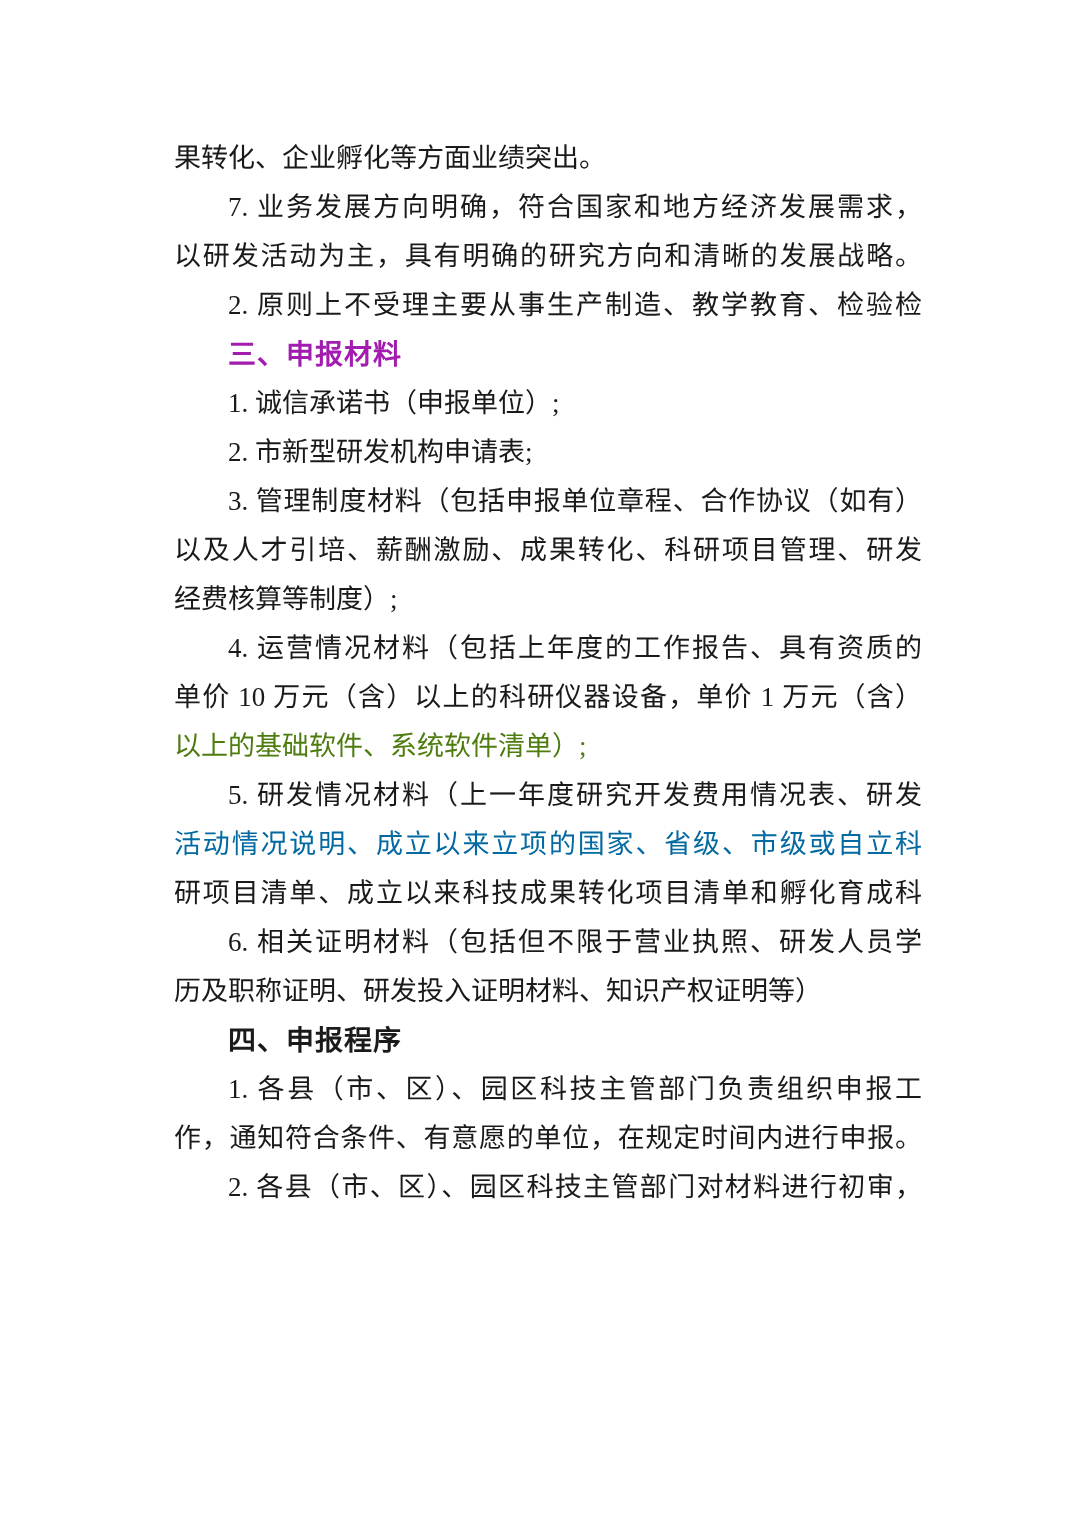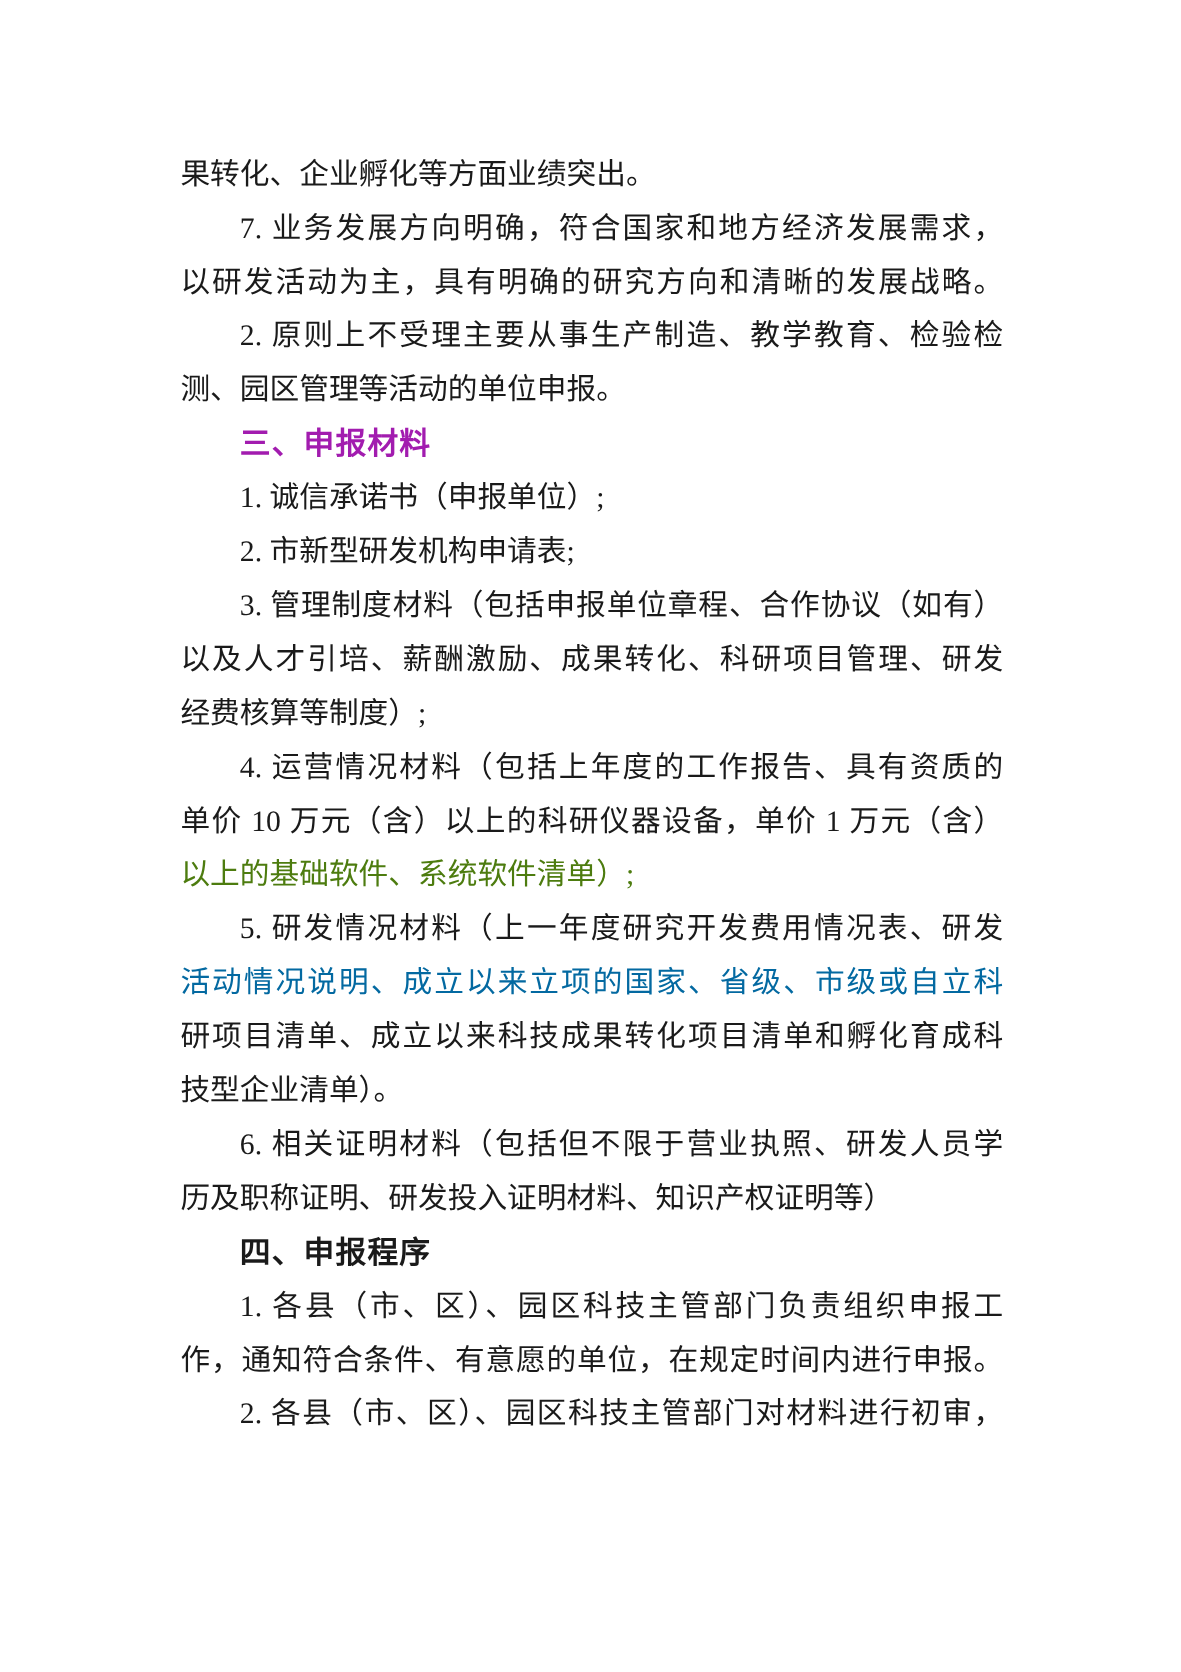--- a/index.html
+++ b/index.html
@@ -9,21 +9,21 @@
   }
   .page {
     position: relative;
     width: 1074px;
     height: 1520px;
     background: #ffffff;
     overflow: hidden;
   }
   .text-block {
     position: absolute;
-    left: 164px;
+    left: 174px;
     top: 134px;
     width: 748px;
   }
   .line {
     font-family: "Liberation Serif", "DejaVu Serif", serif;
     font-size: 27px;
     line-height: 49px;
     height: 49px;
     color: #1a1a1a;
     white-space: normal;
@@ -45,34 +45,32 @@
 </style>
 </head>
 <body>
 
 <div class="page">
   <div class="text-block">
       <div class="line body" style="color: rgb(26, 26, 26);">果转化、企业孵化等方面业绩突出。</div>
       <div class="line body indent justify" style="color: rgb(26, 26, 26);">7. 业务发展方向明确，符合国家和地方经济发展需求，</div>
       <div class="line body justify" style="color: rgb(26, 26, 26);">以研发活动为主，具有明确的研究方向和清晰的发展战略。</div>
       <div class="line body indent justify" style="color: rgb(26, 26, 26);">2. 原则上不受理主要从事生产制造、教学教育、检验检</div>
-      <div class="line body" style="color: rgb(26, 26, 26);">测、园区管理等活动的单位申报。</div>
       <div class="line heading indent" style="color: #a21caf;">三、申报材料</div>
       <div class="line body indent" style="color: rgb(26, 26, 26);">1. 诚信承诺书（申报单位）;</div>
       <div class="line body indent" style="color: rgb(26, 26, 26);">2. 市新型研发机构申请表;</div>
       <div class="line body indent justify" style="color: rgb(26, 26, 26);">3. 管理制度材料（包括申报单位章程、合作协议（如有）</div>
       <div class="line body justify" style="color: rgb(26, 26, 26);">以及人才引培、薪酬激励、成果转化、科研项目管理、研发</div>
       <div class="line body" style="color: rgb(26, 26, 26);">经费核算等制度）;</div>
       <div class="line body indent justify" style="color: rgb(26, 26, 26);">4. 运营情况材料（包括上年度的工作报告、具有资质的</div>
       <div class="line body justify" style="color: rgb(26, 26, 26);">单价 10 万元（含）以上的科研仪器设备，单价 1 万元（含）</div>
       <div class="line body" style="color: #4d7c0f;">以上的基础软件、系统软件清单）;</div>
       <div class="line body indent justify" style="color: rgb(26, 26, 26);">5. 研发情况材料（上一年度研究开发费用情况表、研发</div>
       <div class="line body justify" style="color: #0369a1;">活动情况说明、成立以来立项的国家、省级、市级或自立科</div>
       <div class="line body justify" style="color: rgb(26, 26, 26);">研项目清单、成立以来科技成果转化项目清单和孵化育成科</div>
-      <div class="line body" style="color: rgb(26, 26, 26);">技型企业清单）。</div>
       <div class="line body indent justify" style="color: rgb(26, 26, 26);">6. 相关证明材料（包括但不限于营业执照、研发人员学</div>
       <div class="line body" style="color: rgb(26, 26, 26);">历及职称证明、研发投入证明材料、知识产权证明等）</div>
       <div class="line heading indent" style="color: rgb(26, 26, 26);">四、申报程序</div>
       <div class="line body indent justify" style="color: rgb(26, 26, 26);">1. 各县（市、区）、园区科技主管部门负责组织申报工</div>
       <div class="line body justify" style="color: rgb(26, 26, 26);">作，通知符合条件、有意愿的单位，在规定时间内进行申报。</div>
       <div class="line body indent justify" style="color: rgb(26, 26, 26);">2. 各县（市、区）、园区科技主管部门对材料进行初审，</div>
     </div>
 </div>
 
 </body></html>

